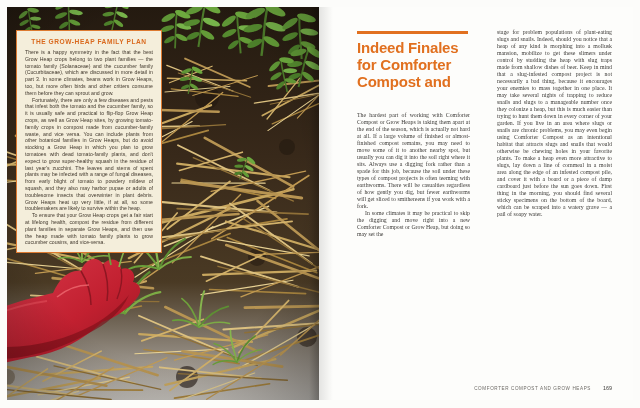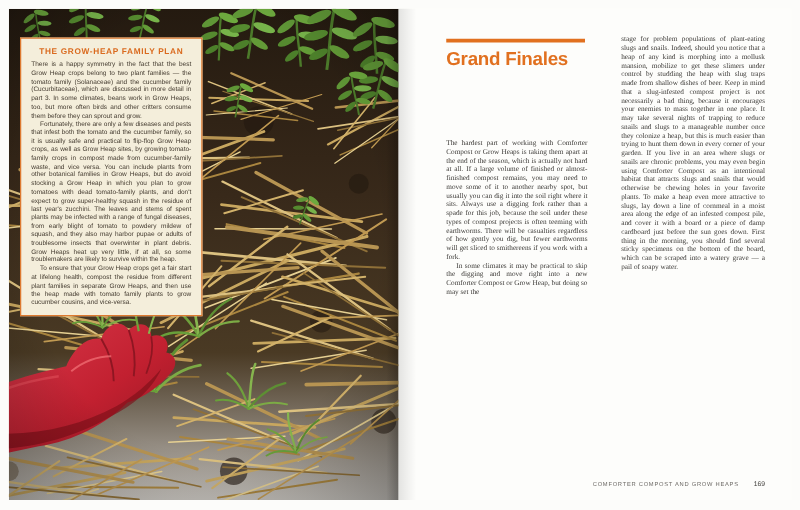--- a/index.html
+++ b/index.html
@@ -170,21 +170,23 @@
     </div>
     <div class="edge-shade-left"></div>
   </div>
 
   <div class="page-right">
     <div class="spine-shade"></div>
 
     <div class="heading-block">
       <div class="heading-rule"></div>
       <div class="page-heading">
-        <div>Grand Finales</div>
+        <div>Indeed Finales</div>
+        <div>for Comforter</div>
+        <div>Compost and</div>
       </div>
     </div>
 
     <div class="col col1">
       <p>The hardest part of working with Comforter Compost or Grow Heaps is taking them apart at the end of the season, which is actually not hard at all. If a large volume of finished or almost-finished compost remains, you may need to move some of it to another nearby spot, but usually you can dig it into the soil right where it sits. Always use a digging fork rather than a spade for this job, because the soil under these types of compost projects is often teeming with earthworms. There will be casualties regardless of how gently you dig, but fewer earthworms will get sliced to smithereens if you work with a fork.</p>
       <p class="indent">In some climates it may be practical to skip the digging and move right into a new Comforter Compost or Grow Heap, but doing so may set the</p>
     </div>
 
     <div class="col col2">
       <p>stage for problem populations of plant-eating slugs and snails. Indeed, should you notice that a heap of any kind is morphing into a mollusk mansion, mobilize to get these slimers under control by studding the heap with slug traps made from shallow dishes of beer. Keep in mind that a slug-infested compost project is not necessarily a bad thing, because it encourages your enemies to mass together in one place. It may take several nights of trapping to reduce snails and slugs to a manageable number once they colonize a heap, but this is much easier than trying to hunt them down in every corner of your garden. If you live in an area where slugs or snails are chronic problems, you may even begin using Comforter Compost as an intentional habitat that attracts slugs and snails that would otherwise be chewing holes in your favorite plants. To make a heap even more attractive to slugs, lay down a line of cornmeal in a moist area along the edge of an infested compost pile, and cover it with a board or a piece of damp cardboard just before the sun goes down. First thing in the morning, you should find several sticky specimens on the bottom of the board, which can be scraped into a watery grave — a pail of soapy water.</p>

